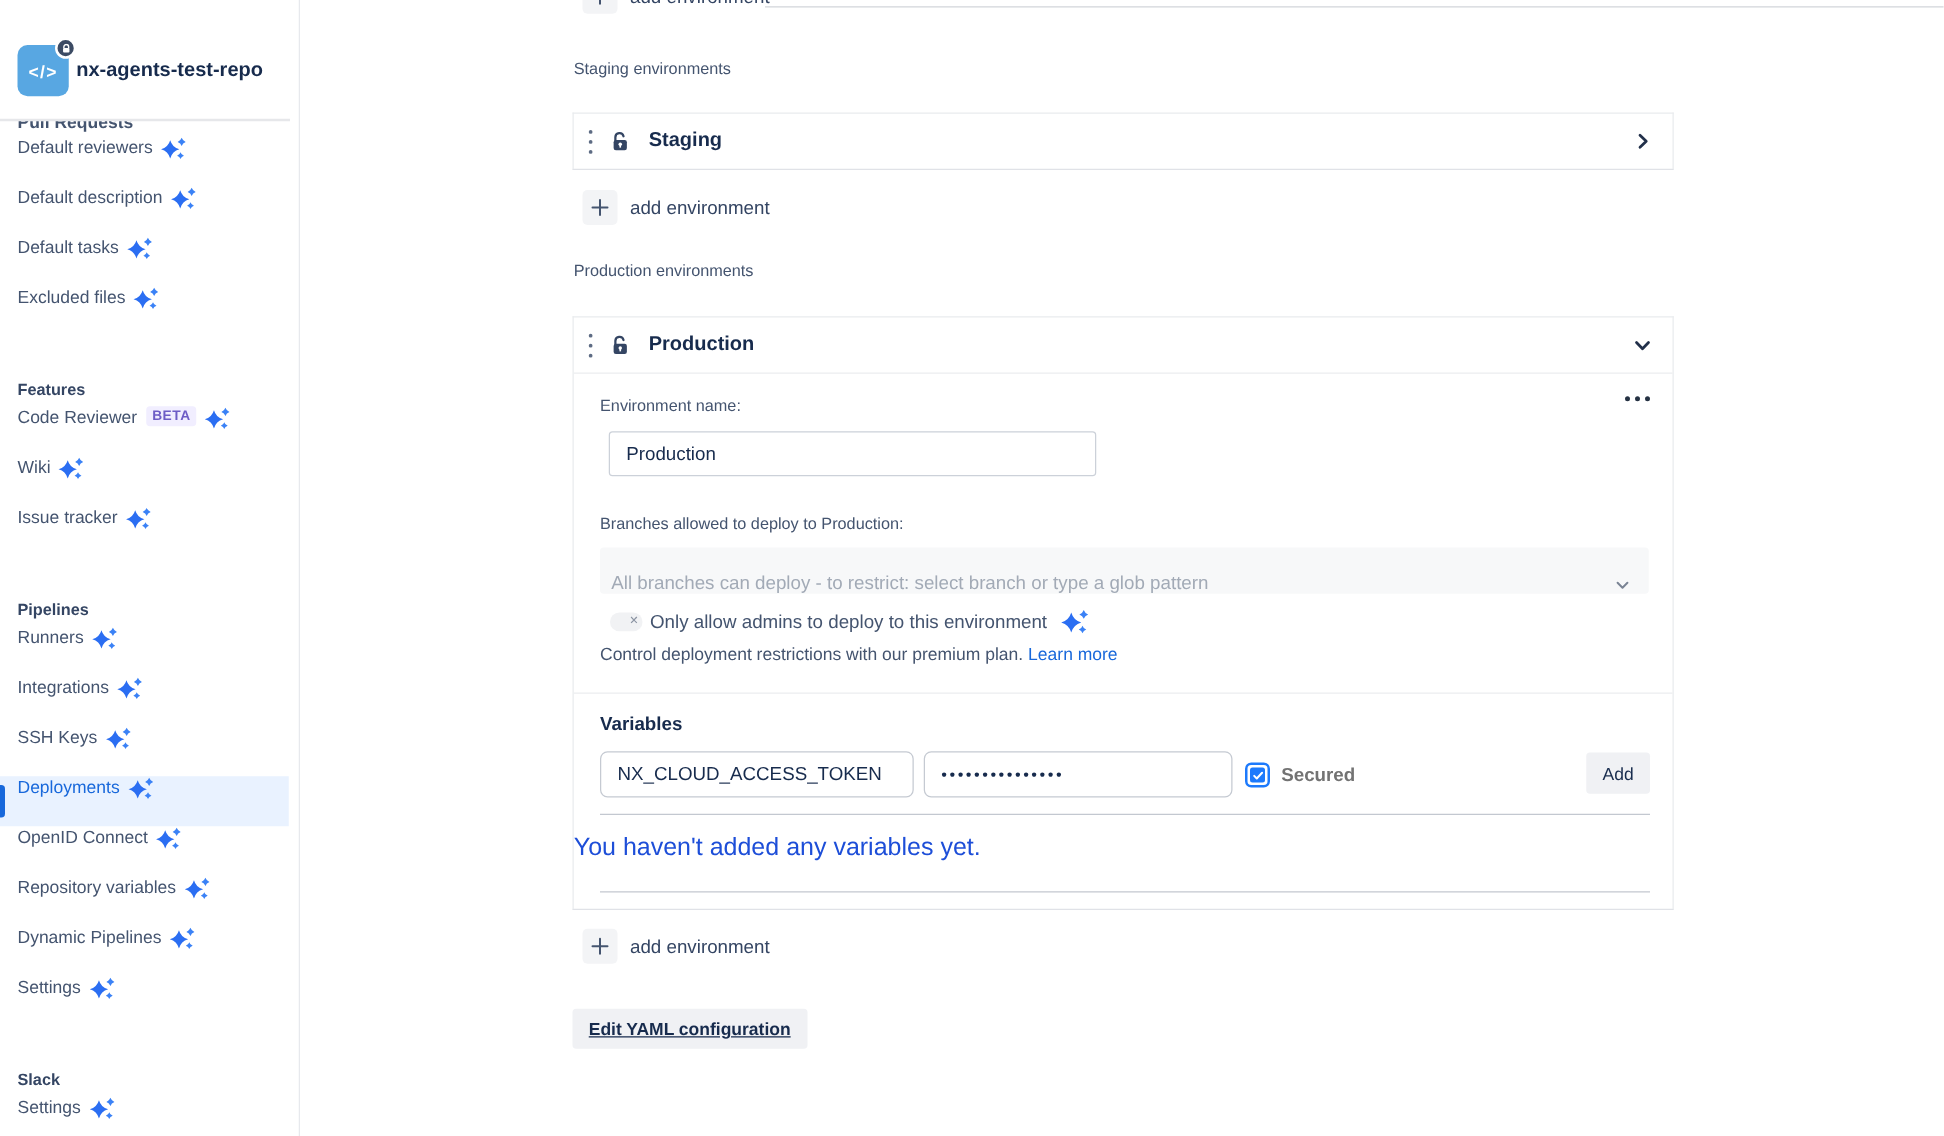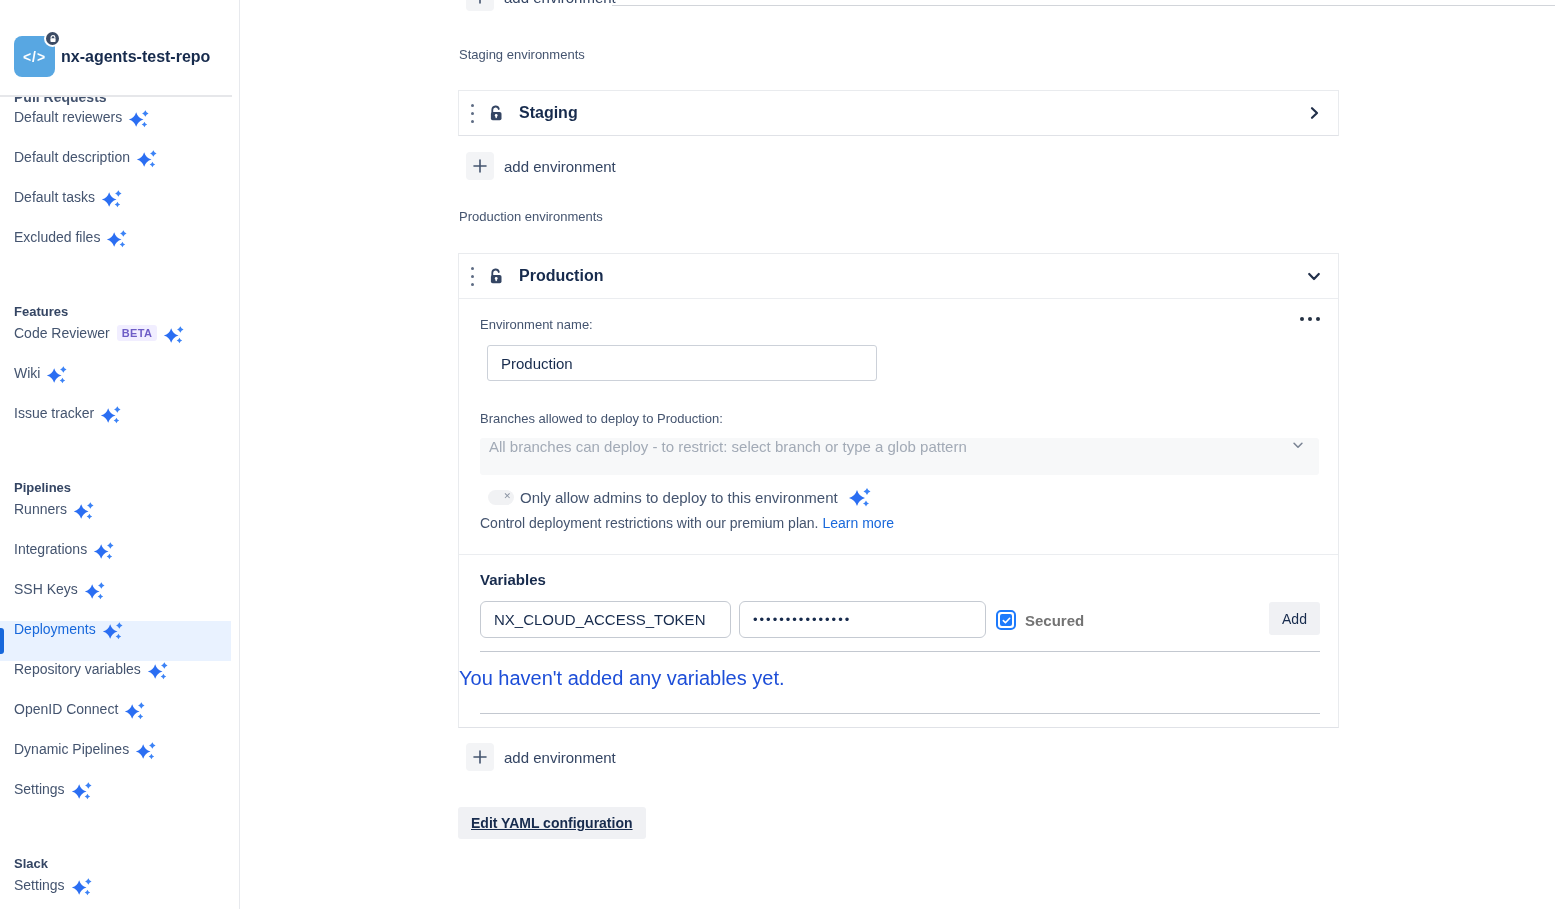--- a/index.html
+++ b/index.html
@@ -54,21 +54,21 @@
   .chev-btn { margin-left:auto; margin-right:16px; display:flex; cursor:pointer; background:none; border:none; }
 
   .prod-body { position:relative; height:430px; border-top:1px solid #ebedf0; }
   .field-label { position:absolute; font-size:13px; color:#44546F; }
   .ellipsis-btn { position:absolute; right:18px; top:18px; display:flex; gap:4px; cursor:pointer;
     background:none; border:none; }
   .ellipsis-btn i { width:4px; height:4px; border-radius:50%; background:#253243; }
   .text-input { position:absolute; border:1px solid #ccd1d9; border-radius:3px; font-size:15px;
     color:#172B4D; padding:0 13px; font-family:"Liberation Sans", sans-serif; background:#fff; }
   .select-box { position:absolute; left:21px; top:139px; width:839px; height:37px; background:#f7f8f9;
-    border-radius:3px; display:flex; align-items:flex-start; padding:0 14px 0 9px; cursor:pointer; }
+    border-radius:3px; display:flex; align-items:flex-end; padding:0 14px 0 9px; cursor:pointer; }
   .select-placeholder { font-size:15px; color:#a2aab6; flex:1; }
   .toggle-row { position:absolute; left:29px; top:188px; display:flex; align-items:center; }
   .toggle { width:26px; height:15px; border-radius:8px; background:#f1f2f4; position:relative; cursor:pointer; }
   .toggle .x { position:absolute; right:3px; top:1px; font-size:9px; color:#8a93a2; }
   .toggle-label { margin-left:6px; font-size:15px; color:#44546F; }
   .premium-line { position:absolute; left:21px; top:216px; font-size:14px; color:#44546F; }
   .learn-more { color:#1868DB; text-decoration:none; margin-left:4px; }
   .body-divider { position:absolute; left:0; top:255px; width:100%; height:1px; background:#ebedf0; }
   .vars-heading { position:absolute; left:21px; top:272px; font-size:15px; font-weight:bold; color:#172B4D; }
   .masked { letter-spacing:2px; font-size:13px; }
@@ -242,33 +242,33 @@
       <span class="spark" hidden="">
         <svg width="22" height="20" viewBox="0 0 24 21">
           <path d="M10 3 Q11.8 9.2 18 11 Q11.8 12.8 10 19 Q8.2 12.8 2 11 Q8.2 9.2 10 3 Z" fill="#2b6ef2"></path>
           <path d="M20 1 Q20.9 3.6 23.5 4.5 Q20.9 5.4 20 8 Q19.1 5.4 16.5 4.5 Q19.1 3.6 20 1 Z" fill="#3b82f6"></path>
           <path d="M19 13.5 Q19.7 15.8 22 16.5 Q19.7 17.2 19 19.5 Q18.3 17.2 16 16.5 Q18.3 15.8 19 13.5 Z" fill="#3b82f6"></path>
         </svg>
       </span>
     </div>
         <div class="nav-item">
 
+      <span>OpenID Connect</span>
+
+      <span class="spark" hidden="">
+        <svg width="22" height="20" viewBox="0 0 24 21">
+          <path d="M10 3 Q11.8 9.2 18 11 Q11.8 12.8 10 19 Q8.2 12.8 2 11 Q8.2 9.2 10 3 Z" fill="#2b6ef2"></path>
+          <path d="M20 1 Q20.9 3.6 23.5 4.5 Q20.9 5.4 20 8 Q19.1 5.4 16.5 4.5 Q19.1 3.6 20 1 Z" fill="#3b82f6"></path>
+          <path d="M19 13.5 Q19.7 15.8 22 16.5 Q19.7 17.2 19 19.5 Q18.3 17.2 16 16.5 Q18.3 15.8 19 13.5 Z" fill="#3b82f6"></path>
+        </svg>
+      </span>
+    </div>
+        <div class="nav-item">
+
       <span>Repository variables</span>
-
-      <span class="spark" hidden="">
-        <svg width="22" height="20" viewBox="0 0 24 21">
-          <path d="M10 3 Q11.8 9.2 18 11 Q11.8 12.8 10 19 Q8.2 12.8 2 11 Q8.2 9.2 10 3 Z" fill="#2b6ef2"></path>
-          <path d="M20 1 Q20.9 3.6 23.5 4.5 Q20.9 5.4 20 8 Q19.1 5.4 16.5 4.5 Q19.1 3.6 20 1 Z" fill="#3b82f6"></path>
-          <path d="M19 13.5 Q19.7 15.8 22 16.5 Q19.7 17.2 19 19.5 Q18.3 17.2 16 16.5 Q18.3 15.8 19 13.5 Z" fill="#3b82f6"></path>
-        </svg>
-      </span>
-    </div>
-        <div class="nav-item">
-
-      <span>OpenID Connect</span>
 
       <span class="spark" hidden="">
         <svg width="22" height="20" viewBox="0 0 24 21">
           <path d="M10 3 Q11.8 9.2 18 11 Q11.8 12.8 10 19 Q8.2 12.8 2 11 Q8.2 9.2 10 3 Z" fill="#2b6ef2"></path>
           <path d="M20 1 Q20.9 3.6 23.5 4.5 Q20.9 5.4 20 8 Q19.1 5.4 16.5 4.5 Q19.1 3.6 20 1 Z" fill="#3b82f6"></path>
           <path d="M19 13.5 Q19.7 15.8 22 16.5 Q19.7 17.2 19 19.5 Q18.3 17.2 16 16.5 Q18.3 15.8 19 13.5 Z" fill="#3b82f6"></path>
         </svg>
       </span>
     </div>
         <div class="nav-item">

